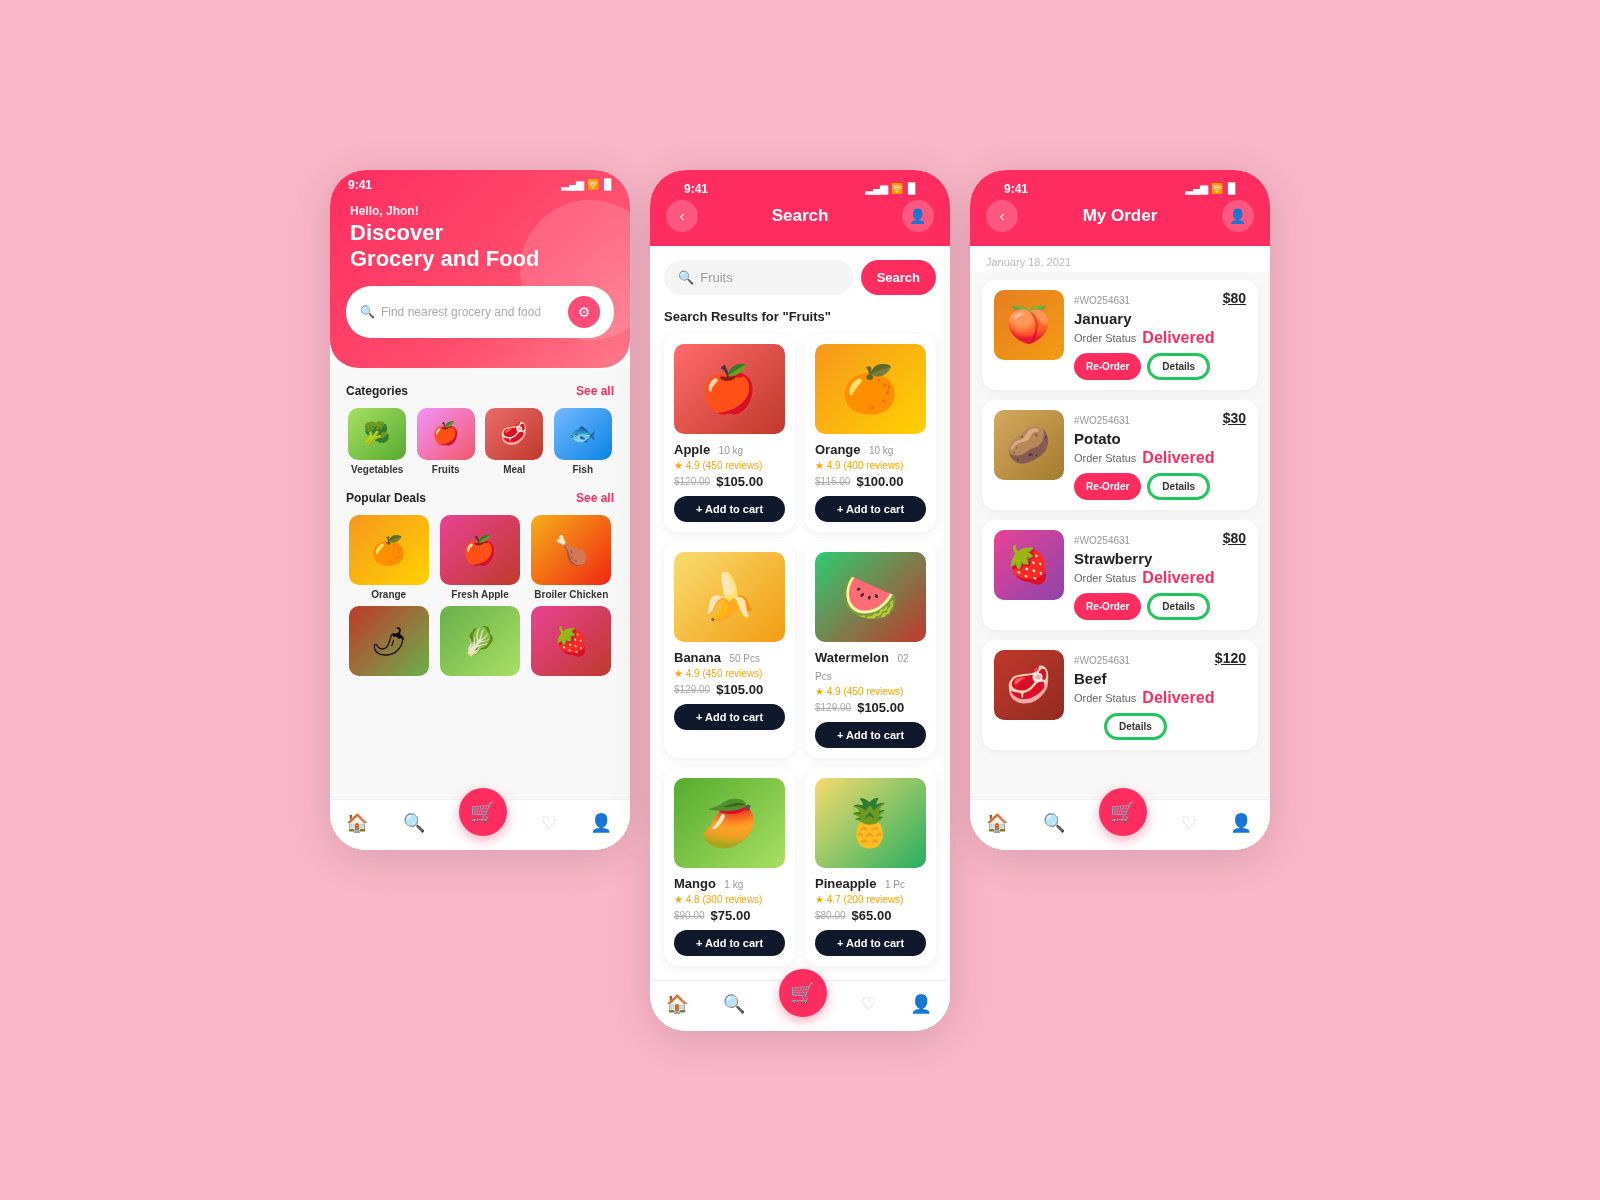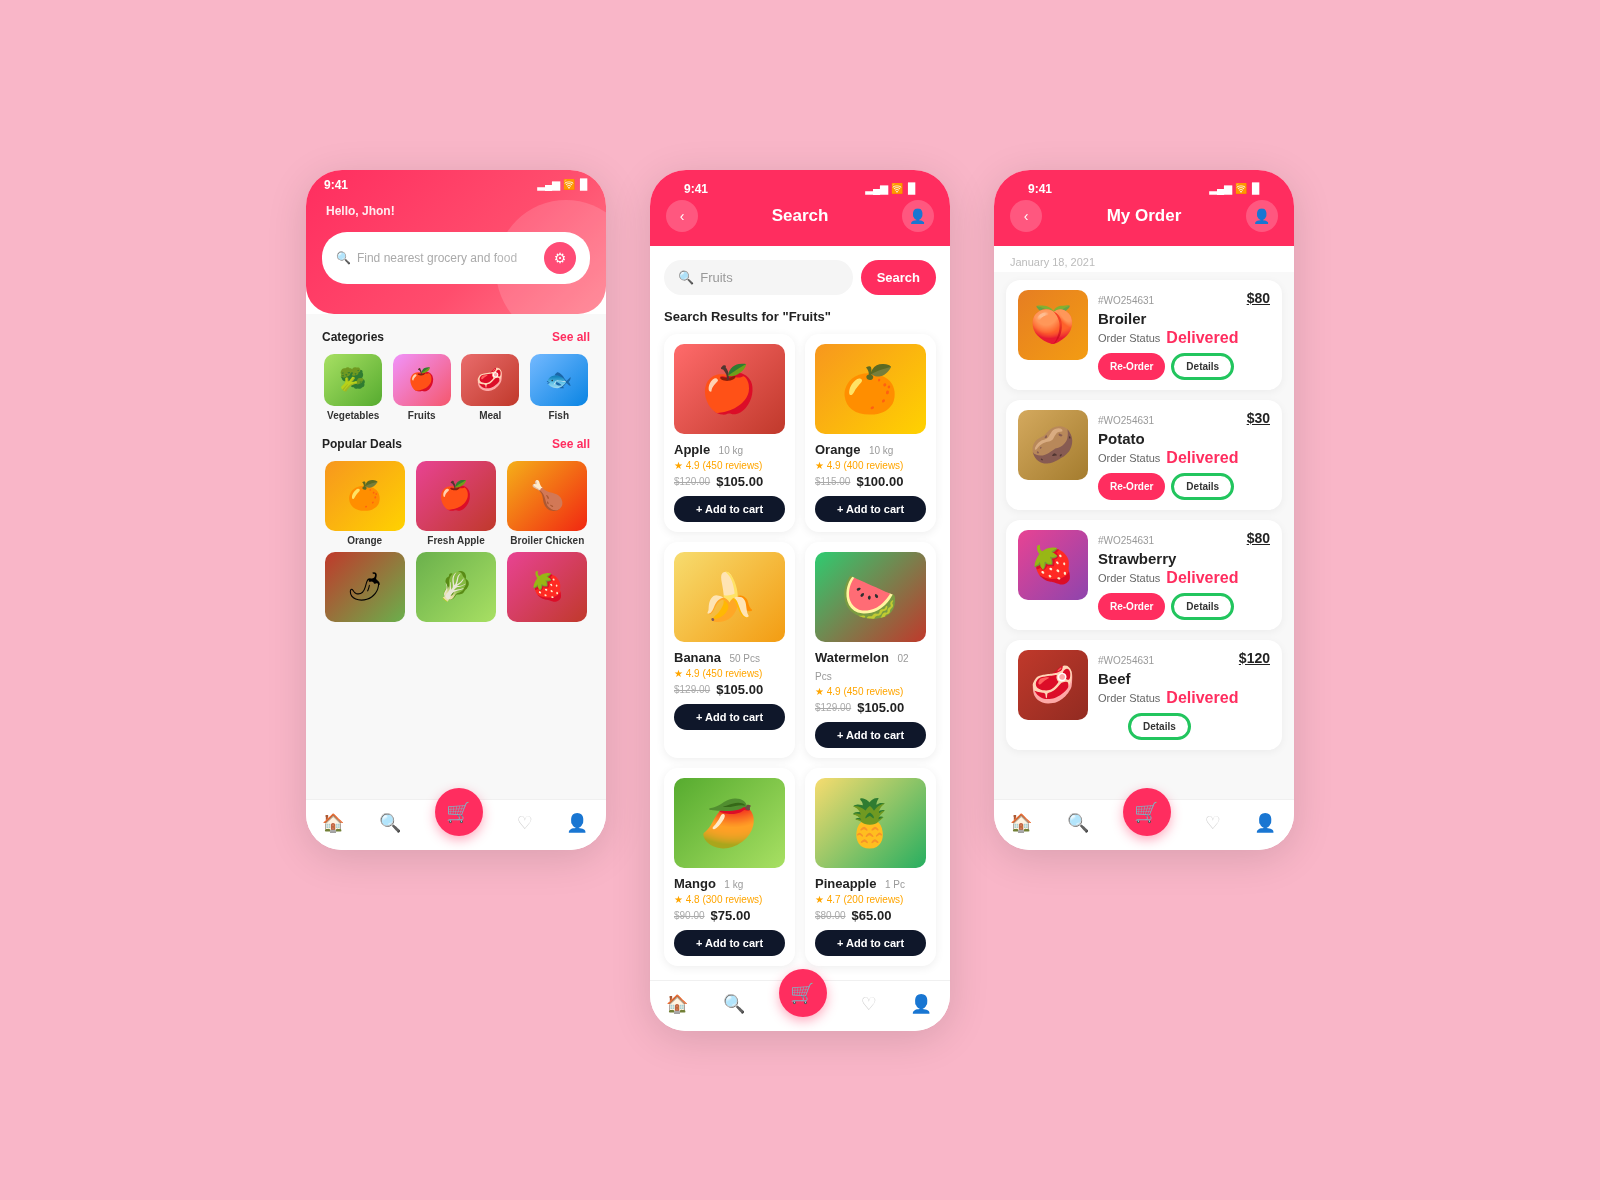--- a/index.html
+++ b/index.html
@@ -7,21 +7,21 @@
       background-color: #f9b6c8;
       display: flex;
       justify-content: center;
       align-items: center;
       min-height: 100vh;
       font-family: -apple-system, BlinkMacSystemFont, 'Segoe UI', sans-serif;
       padding: 40px 20px;
     }
     .phones-container {
       display: flex;
-      gap: 44px;
+      gap: 20px;
       align-items: flex-start;
       justify-content: center;
     }
     .phone {
       width: 300px;
       background: #fff;
       border-radius: 36px;
       overflow: hidden;
       box-shadow: 0 8px 40px rgba(0,0,0,0.13);
       min-height: 680px;
@@ -305,20 +305,24 @@
       <div class="status-bar">
         <span class="time">9:41</span>
         <div class="status-icons">
           <span>▂▄▆</span>
           <span>🛜</span>
           <span>▉</span>
         </div>
       </div>
       <div class="header-text">
         <div class="hello">Hello, Jhon!</div>
+        <div class="title">
+          <span style="white-space:pre-line">Discover
+Grocery and Food</span>
+        </div>
       </div>
       <div class="search-bar">
         <div class="search-bar-left">
           <span>🔍</span>
           <span>Find nearest grocery and food</span>
         </div>
         <div class="search-bar-right">
           <span>⚙</span>
         </div>
       </div>
@@ -554,21 +558,21 @@
 
     <div class="order-date">January 18, 2021</div>
 
     <div class="phone3-body">
 
       <div class="order-card">
         <div class="order-img img-apricots">🍑</div>
         <div class="order-info clearfix">
           <span class="order-num">#WO254631</span>
           <span class="order-price">$80</span>
-          <div class="order-name">Broiler</div>
+          <div class="order-name">January</div>
           <div class="order-status-row">
             <span class="order-status-label">Order Status</span>
             <span class="order-status-value">Delivered</span>
           </div>
           <div class="order-btns">
             <button class="btn-reorder">Re-Order</button>
             <button class="btn-details">Details</button>
           </div>
         </div>
       </div>

